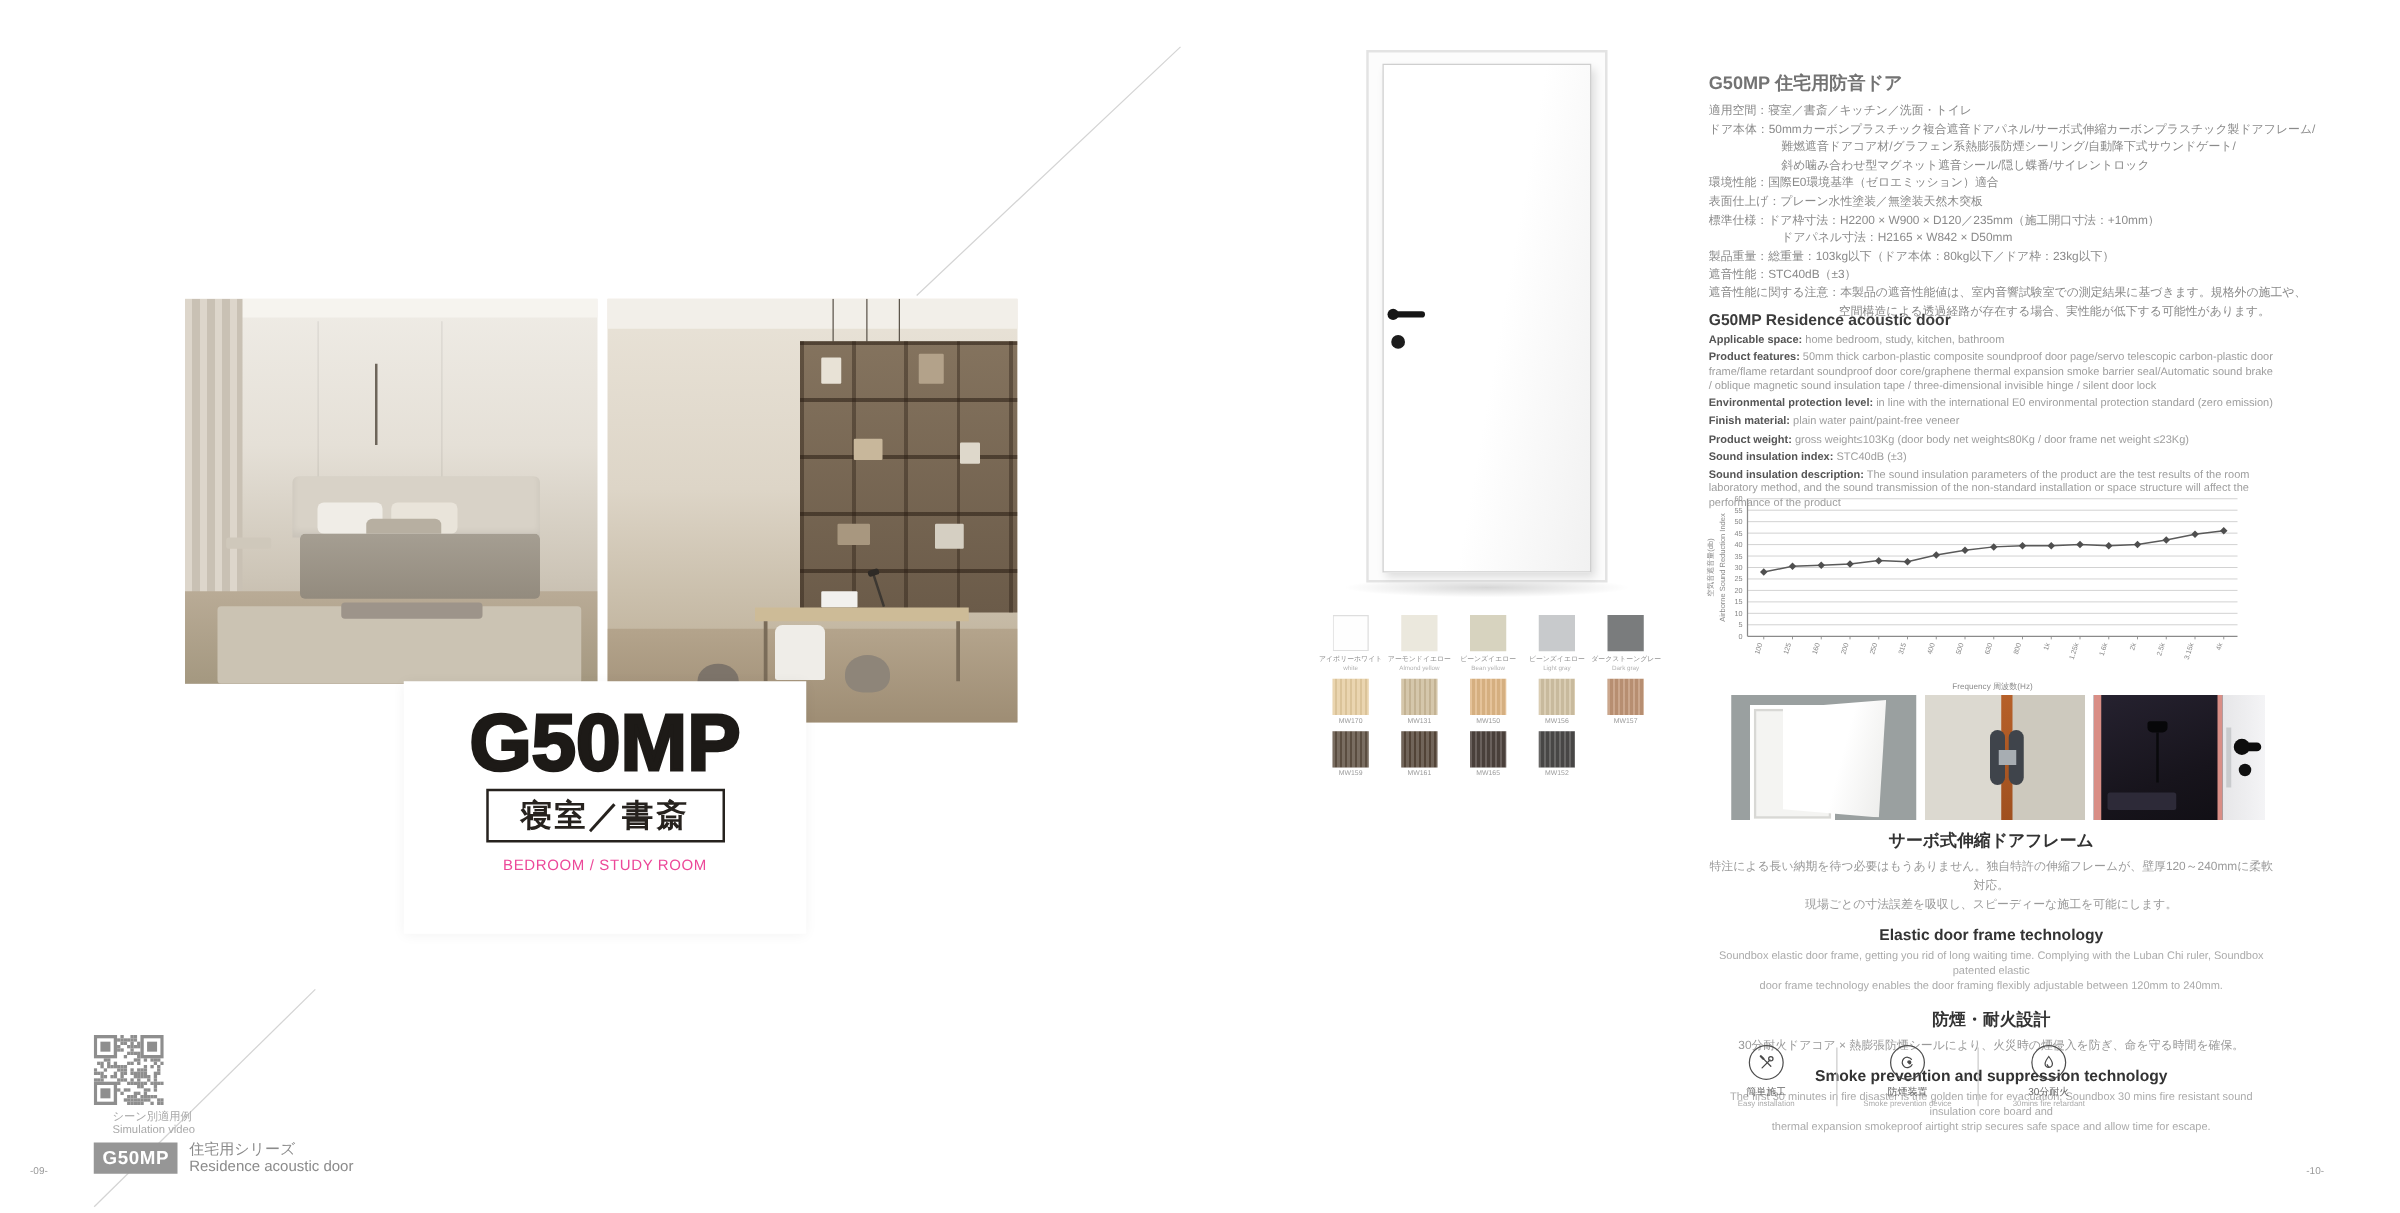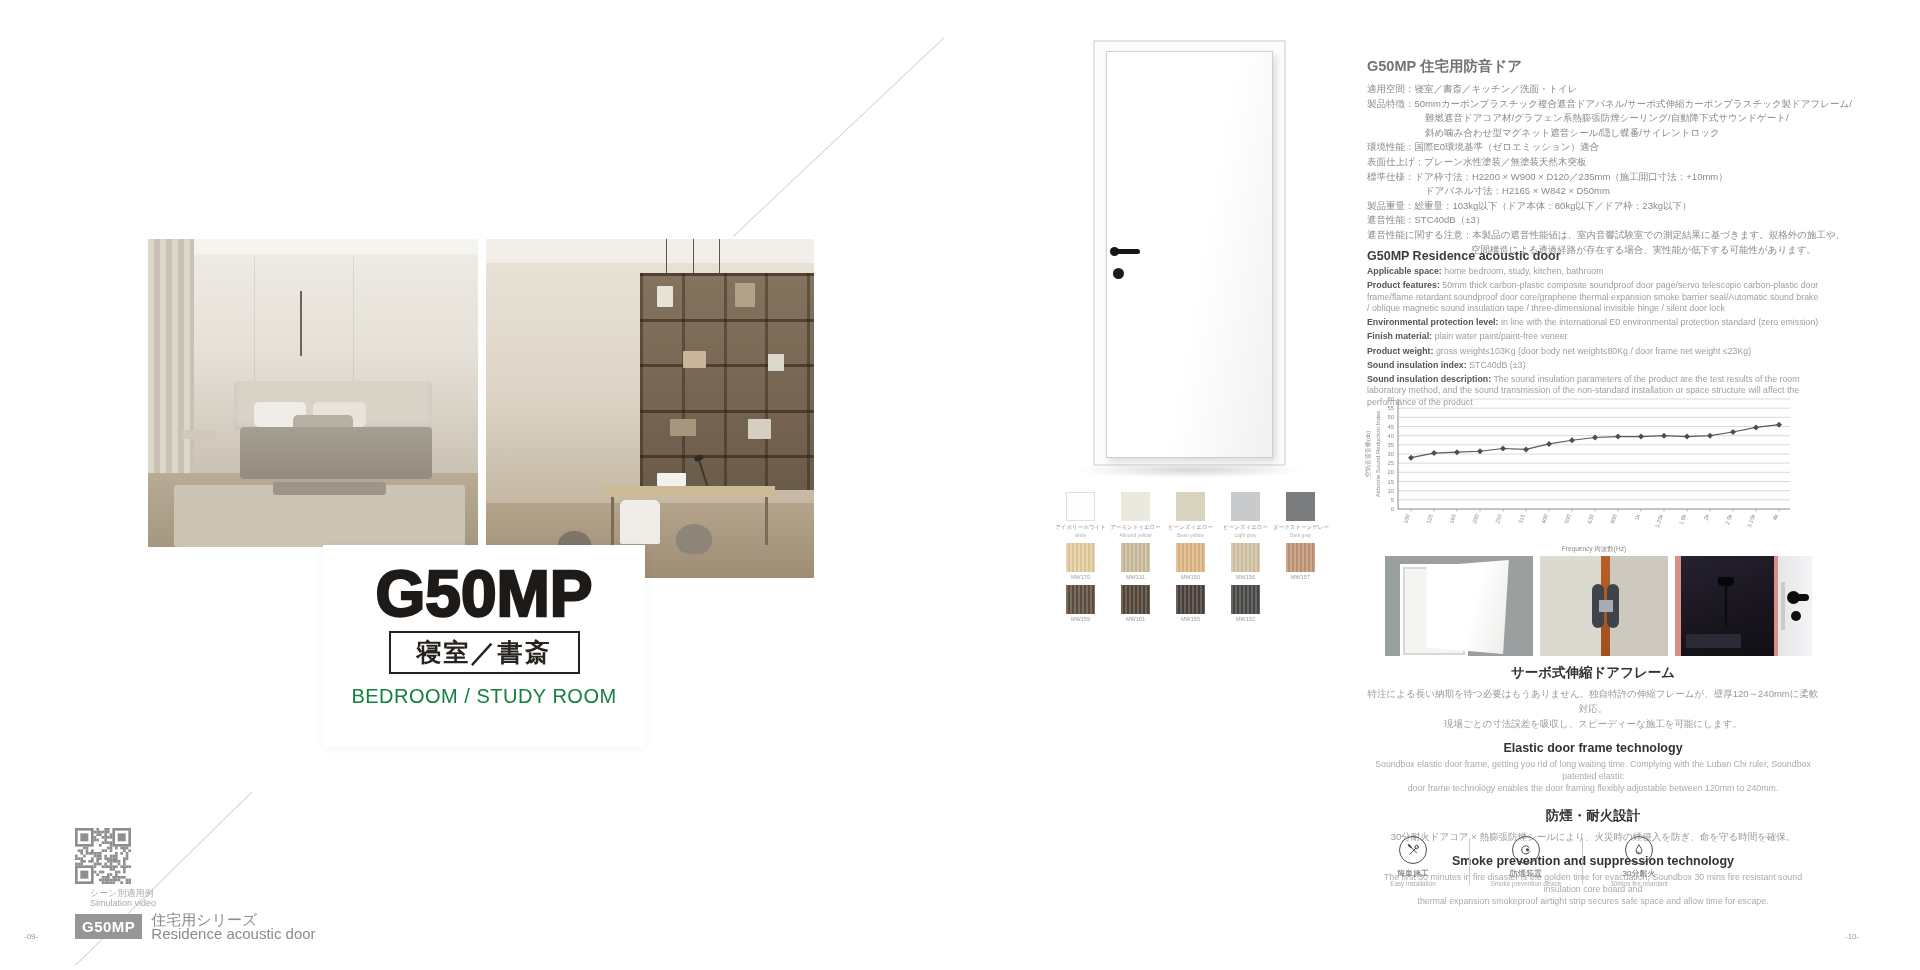--- a/index.html
+++ b/index.html
@@ -67,30 +67,30 @@
   .ss1{left:58%;top:84%;width:11%;height:9%;}
   .ss2{left:22%;top:86%;width:10%;height:8%;background:#7d746a;}
 
   
   .title-card{left:323px;top:545px;width:322px;height:202px;background:#ffffff;text-align:center;
     box-shadow:0 1px 10px rgba(0,0,0,.05);}
   .big-model{margin-top:14px;font-size:64px;line-height:70px;font-weight:bold;color:#1d1a17;
     letter-spacing:0px;-webkit-text-stroke:2.4px #1d1a17;}
   .jp-room-box{display:inline-block;margin-top:2px;padding:3px 26px;border:2.5px solid #26221e;
     font-size:25px;font-weight:bold;color:#26221e;letter-spacing:2px;}
-  .en-room{margin-top:11px;font-size:20px;color:#15803d;letter-spacing:0.5px;}
+  .en-room{margin-top:11px;font-size:12px;color:#ec4899;letter-spacing:0.5px;}
 
   
   .qr{left:75px;top:828px;width:56px;height:56px;}
   .qr-cap{left:90px;color:#a9a9a9;}
   .qr-cap-jp{top:887px;font-size:9px;}
   .qr-cap-en{top:898px;font-size:9px;}
   .series{left:75px;top:913px;display:flex;align-items:center;}
   .series-code{background:#969式696;background:#969696;color:#fff;font-weight:bold;font-size:15px;padding:4px 7px;letter-spacing:0.5px;}
-  .series-names{margin-left:9px;font-size:15px;color:#8b8b8b;line-height:13.5px;}
+  .series-names{margin-left:9px;font-size:12px;color:#8b8b8b;line-height:13.5px;}
   .pageno{font-size:8px;color:#9a9a9a;}
   .pageno-left{left:24px;top:932px;}
   .pageno-right{left:1845px;top:932px;}
 
   
   .door-photo{left:1093px;top:40px;width:193px;height:426px;}
   .door-outer{position:absolute;inset:0;background:#fcfcfc;border:2px solid #e3e3e3;}
   .door-inner{position:absolute;left:13px;right:13px;top:11px;bottom:8px;background:linear-gradient(100deg,#ffffff 55%,#f1f1f1);
     border:1px solid #cfcfcf;box-shadow:3px 4px 7px rgba(0,0,0,.13);}
   .door-lever{position:absolute;left:21px;top:209px;width:26px;height:5px;background:#161616;border-radius:3px;}
@@ -471,21 +471,21 @@
           <div class="sw-box grain" style="background-color: rgb(75, 74, 73);"></div>
           <div class="sw-code">MW152</div>
         </div>
       </div>
     </div>
 
   <div class="abs specs-jp">
     <h2>G50MP 住宅用防音ドア</h2>
     <div id="jp-lines">
         <div class="jp-line">適用空間：寝室／書斎／キッチン／洗面・トイレ</div>
-        <div class="jp-line">製品特徴：50mmカーボンプラスチック複合遮音ドアパネル/サーボ式伸縮カーボンプラスチック製ドアフレーム/</div>
+        <div class="jp-line">ドア本体：50mmカーボンプラスチック複合遮音ドアパネル/サーボ式伸縮カーボンプラスチック製ドアフレーム/</div>
         <div class="jp-line in1">難燃遮音ドアコア材/グラフェン系熱膨張防煙シーリング/自動降下式サウンドゲート/</div>
         <div class="jp-line in1">斜め噛み合わせ型マグネット遮音シール/隠し蝶番/サイレントロック</div>
         <div class="jp-line">環境性能：国際E0環境基準（ゼロエミッション）適合</div>
         <div class="jp-line">表面仕上げ：プレーン水性塗装／無塗装天然木突板</div>
         <div class="jp-line">標準仕様：ドア枠寸法：H2200 × W900 × D120／235mm（施工開口寸法：+10mm）</div>
         <div class="jp-line in1">ドアパネル寸法：H2165 × W842 × D50mm</div>
         <div class="jp-line">製品重量：総重量：103kg以下（ドア本体：80kg以下／ドア枠：23kg以下）</div>
         <div class="jp-line">遮音性能：STC40dB（±3）</div>
         <div class="jp-line">遮音性能に関する注意：本製品の遮音性能値は、室内音響試験室での測定結果に基づきます。規格外の施工や、</div>
         <div class="jp-line in2">空間構造による透過経路が存在する場合、実性能が低下する可能性があります。</div>

